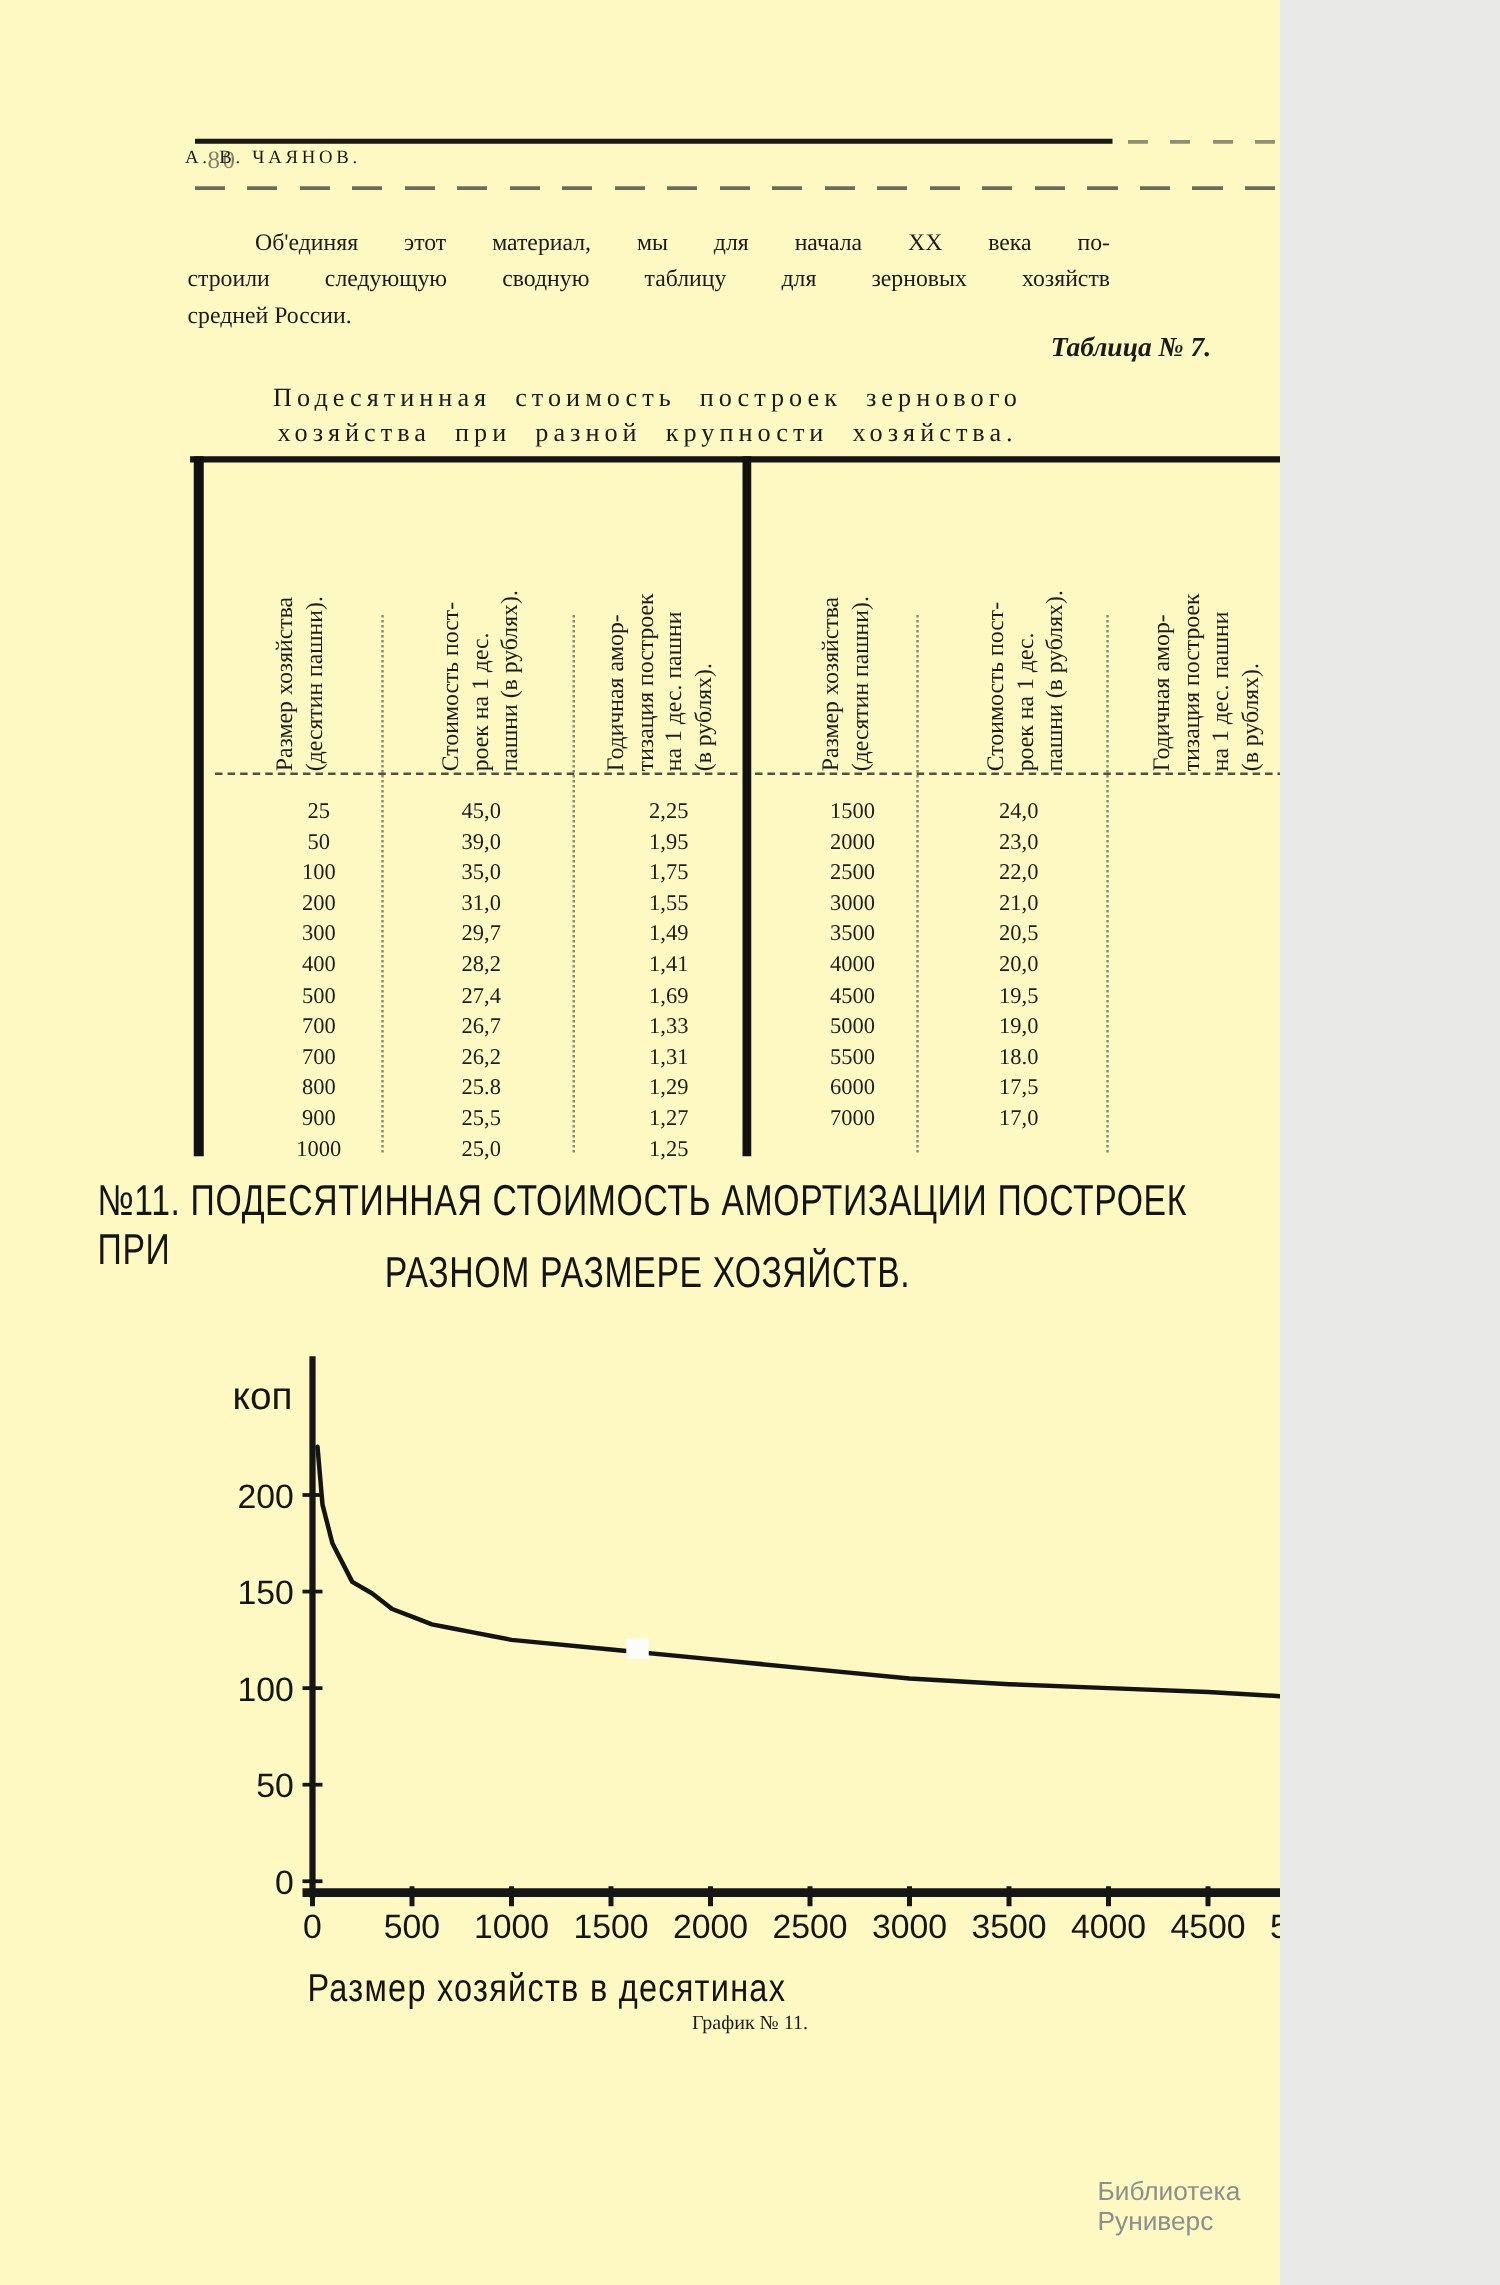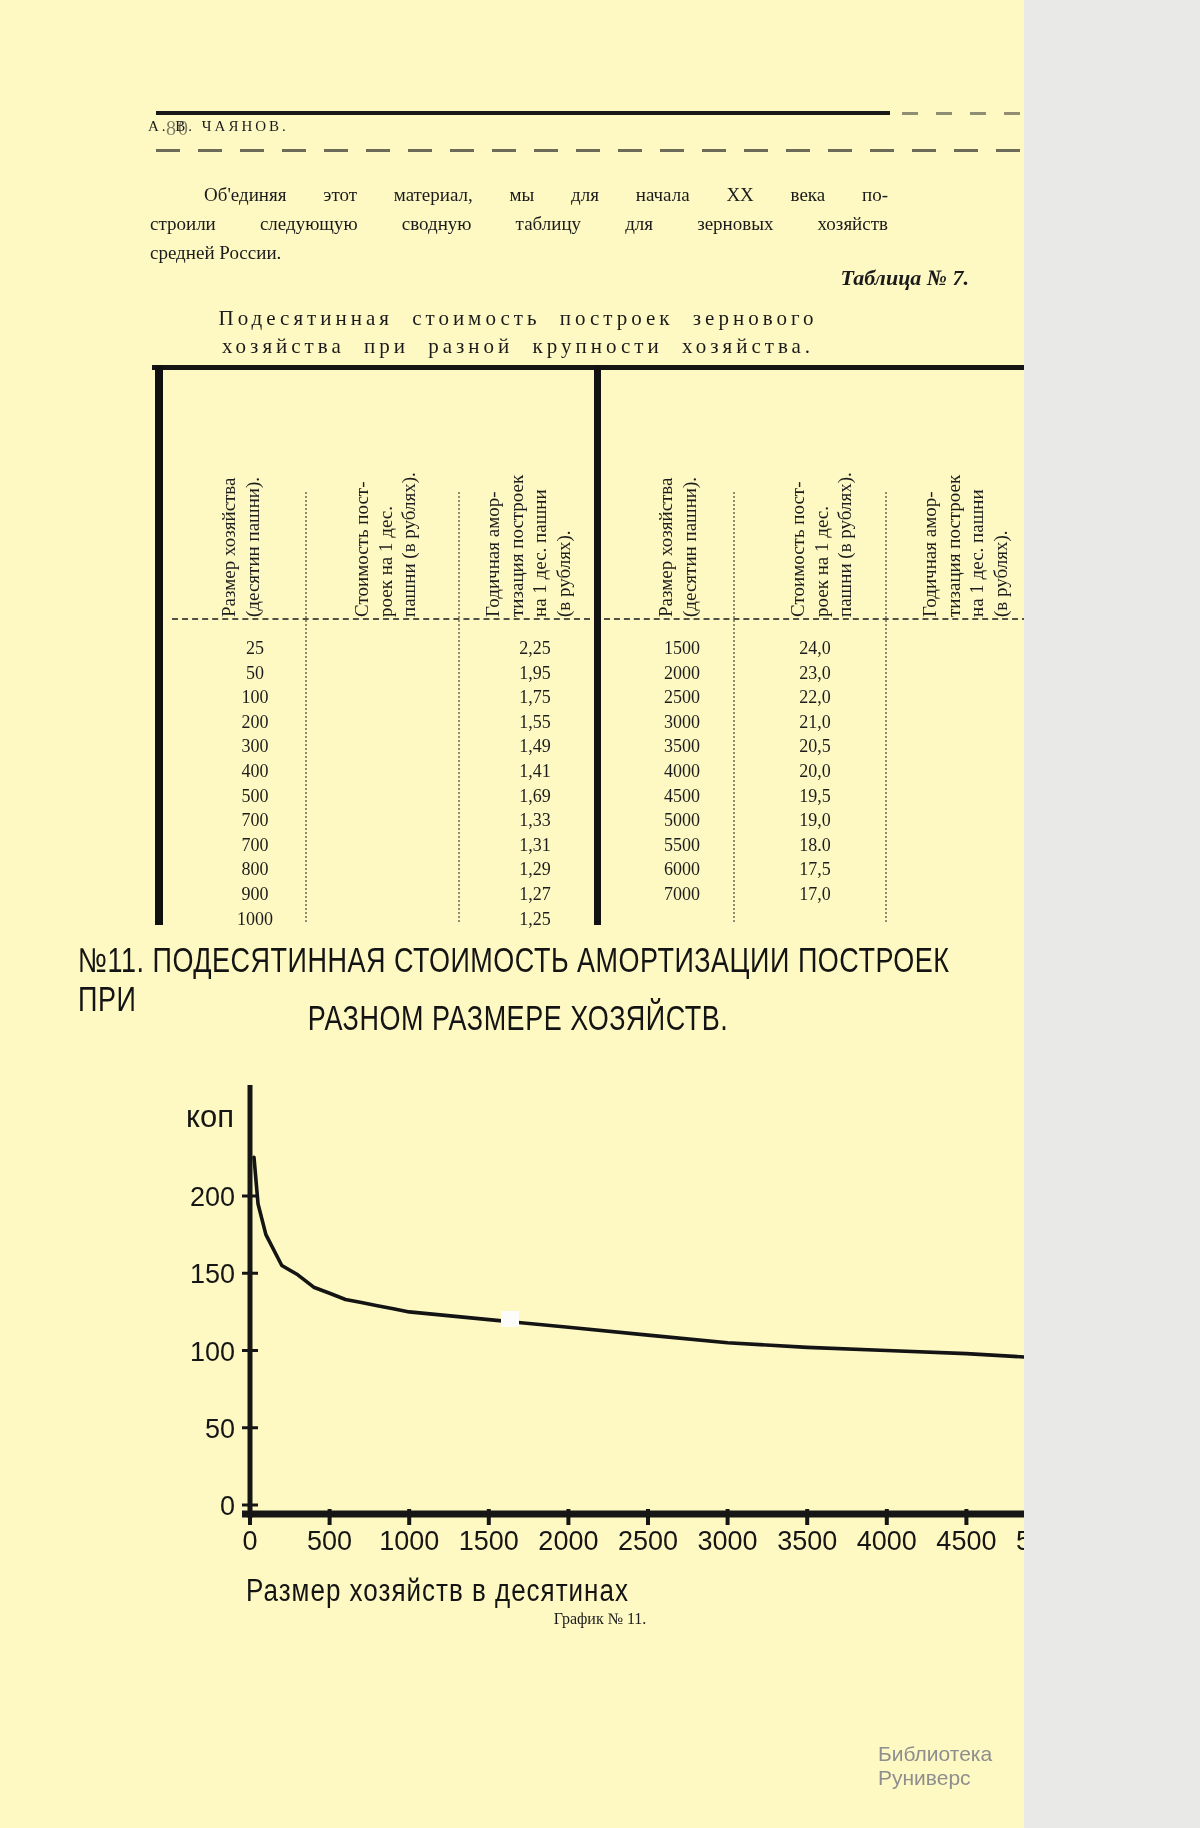--- a/index.html
+++ b/index.html
@@ -132,20 +132,34 @@
       <div>100</div>
       <div>200</div>
       <div>300</div>
       <div>400</div>
       <div>500</div>
       <div>700</div>
       <div>700</div>
       <div>800</div>
       <div>900</div>
       <div>1000</div>
+    </div>
+  <div class="abs tcol" style="left:310px;">
+      <div>45,0</div>
+      <div>39,0</div>
+      <div>35,0</div>
+      <div>31,0</div>
+      <div>29,7</div>
+      <div>28,2</div>
+      <div>27,4</div>
+      <div>26,7</div>
+      <div>26,2</div>
+      <div>25.8</div>
+      <div>25,5</div>
+      <div>25,0</div>
     </div>
   <div class="abs tcol" style="left:460px;">
       <div>2,25</div>
       <div>1,95</div>
       <div>1,75</div>
       <div>1,55</div>
       <div>1,49</div>
       <div>1,41</div>
       <div>1,69</div>
       <div>1,33</div>

